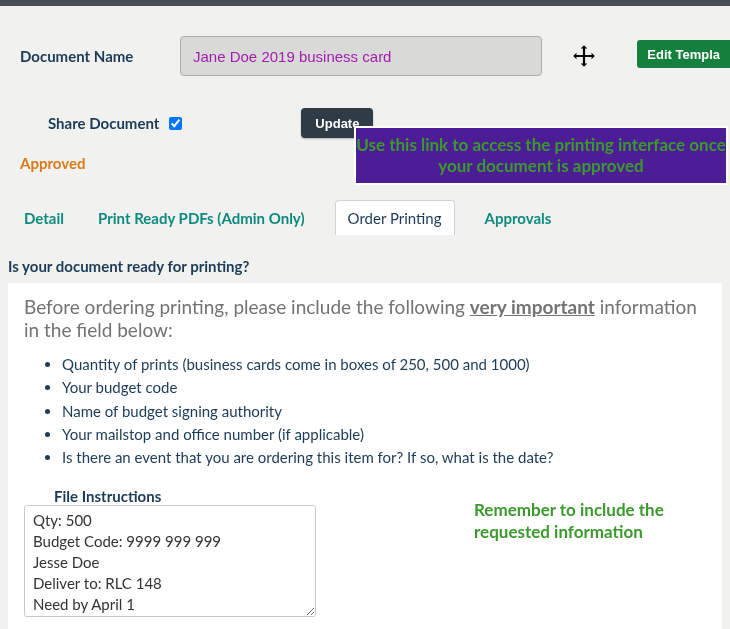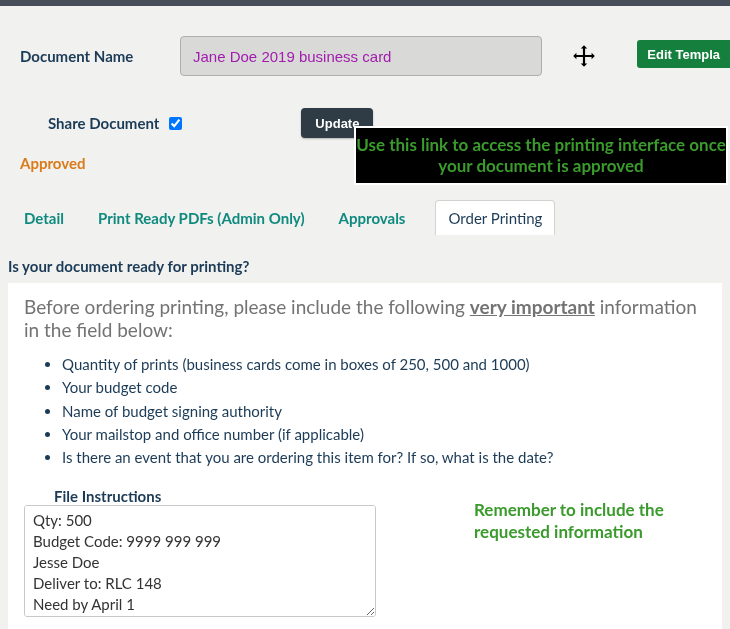--- a/index.html
+++ b/index.html
@@ -73,21 +73,21 @@
     font-size: 13px;
     cursor: pointer;
     box-shadow: 0 1px 2px rgba(0,0,0,0.25);
   }
 
   .anno-top {
     position: absolute;
     top: 126px;
     left: 354px;
     width: 374px;
-    background: #000000;
+    background: #4c1d95;
     padding: 6px 0;
     color: #3a9b2c;
     font-weight: 700;
     font-size: 17px;
     text-align: center;
     border: 2px solid #fff;
     line-height: 1.25;
   }
 
   .approved {
@@ -154,21 +154,21 @@
 
   .fi-row { display: flex; margin-top: 10px; position: relative; flex-direction: column; }
   .fi-label {
     font-weight: 700;
     font-size: 15px;
     width: 185px;
     padding-left: 30px;
     padding-top: 6px;
   }
   .fi-textarea {
-    width: 352px;
+    width: 292px;
     height: 112px;
     border: 1px solid #c8c8c8;
     border-radius: 3px;
     resize: both;
     font-family: inherit;
     font-size: 15px;
     color: #333;
     padding: 4px 8px;
     line-height: 1.4;
   }
@@ -221,22 +221,22 @@
     <div class="share-label">Share Document</div>
     <input type="checkbox" class="share-check" checked="" style="">
     <button class="update-btn">Update</button>
   </div>
 
   <div class="approved">Approved</div>
 
   <div class="tabs">
     <div class="tab">Detail</div>
     <div class="tab">Print Ready PDFs (Admin Only)</div>
+    <div class="tab active">Order Printing</div>
     <div class="tab">Approvals</div>
-    <div class="tab active">Order Printing</div>
   </div>
 
   <div class="question">Is your document ready for printing?</div>
 
   <div class="panel">
     <div class="intro">
       <span>Before ordering printing, please include the following </span><span class="vi">very important</span><span> information in the field below:</span>
     </div>
     <ul id="req-list">
         <li>Quantity of prints (business cards come in boxes of 250, 500 and 1000)</li>

